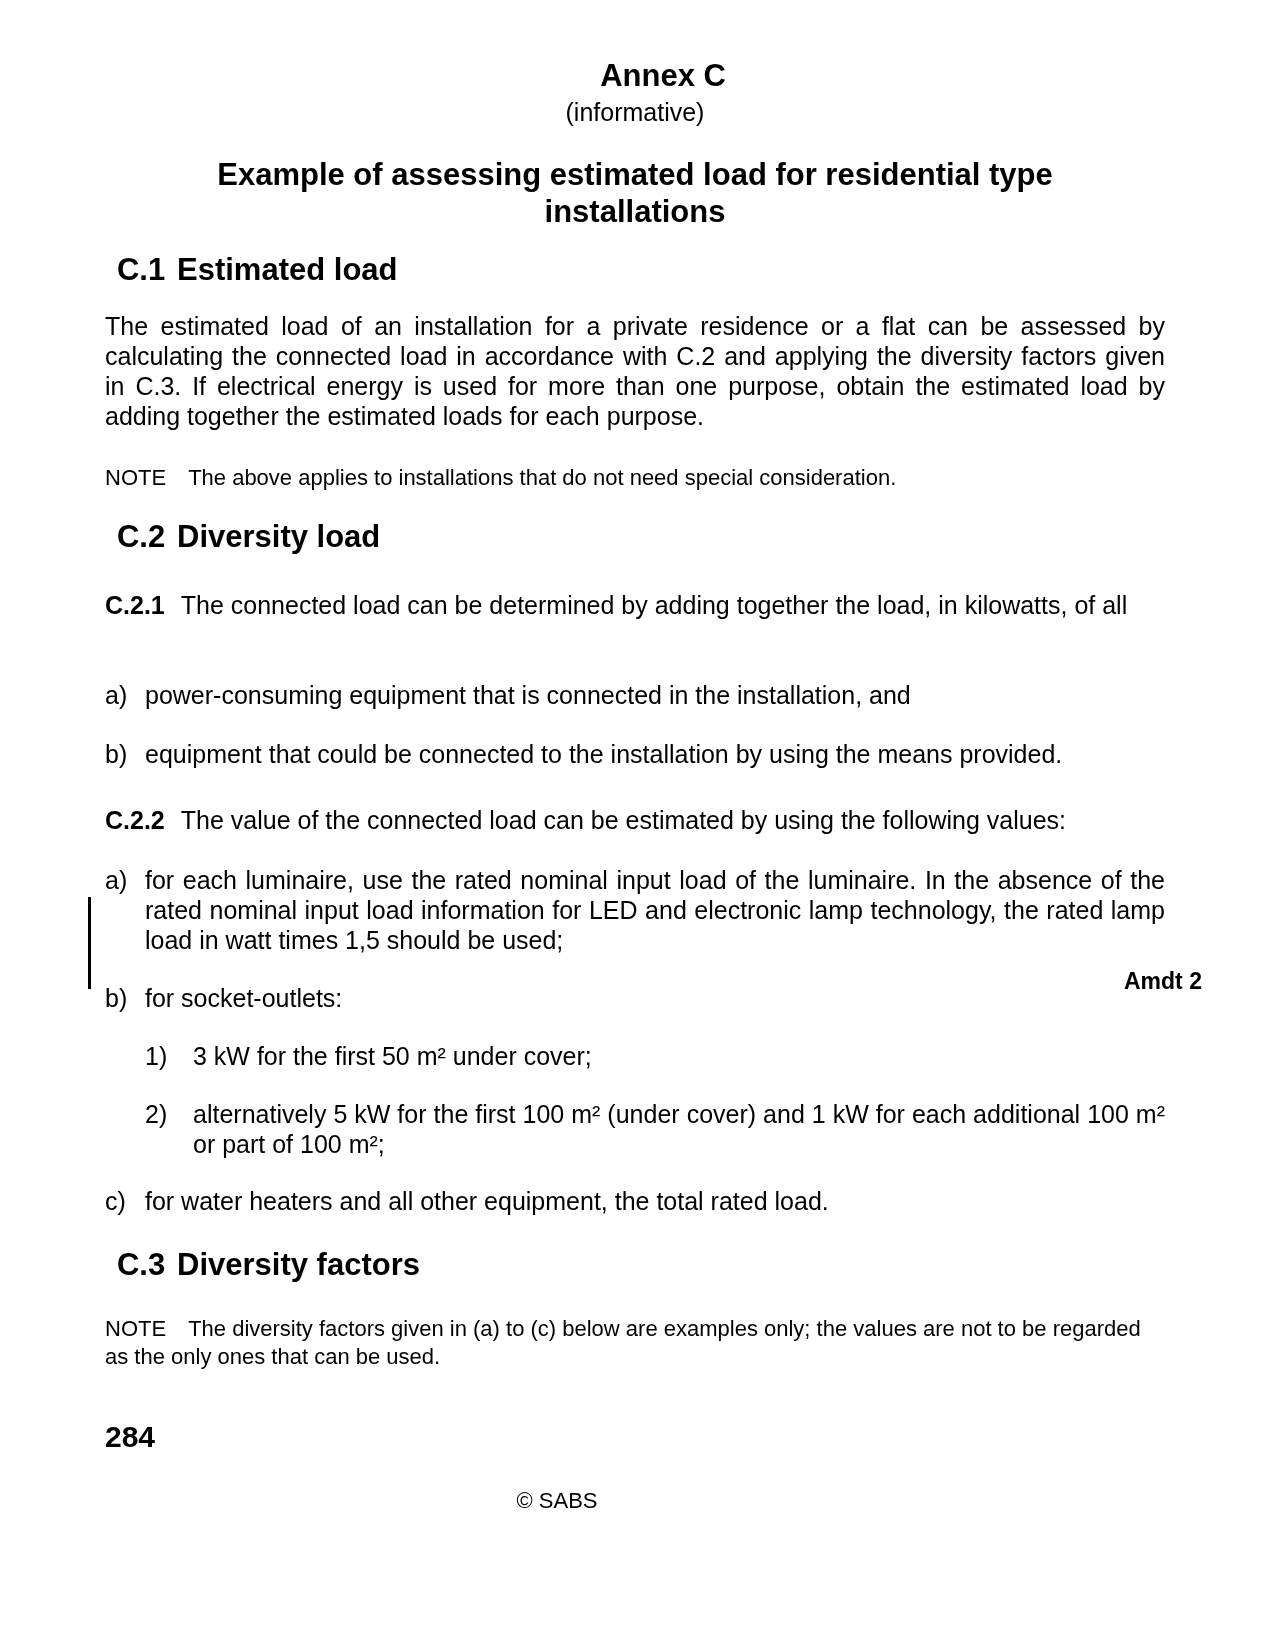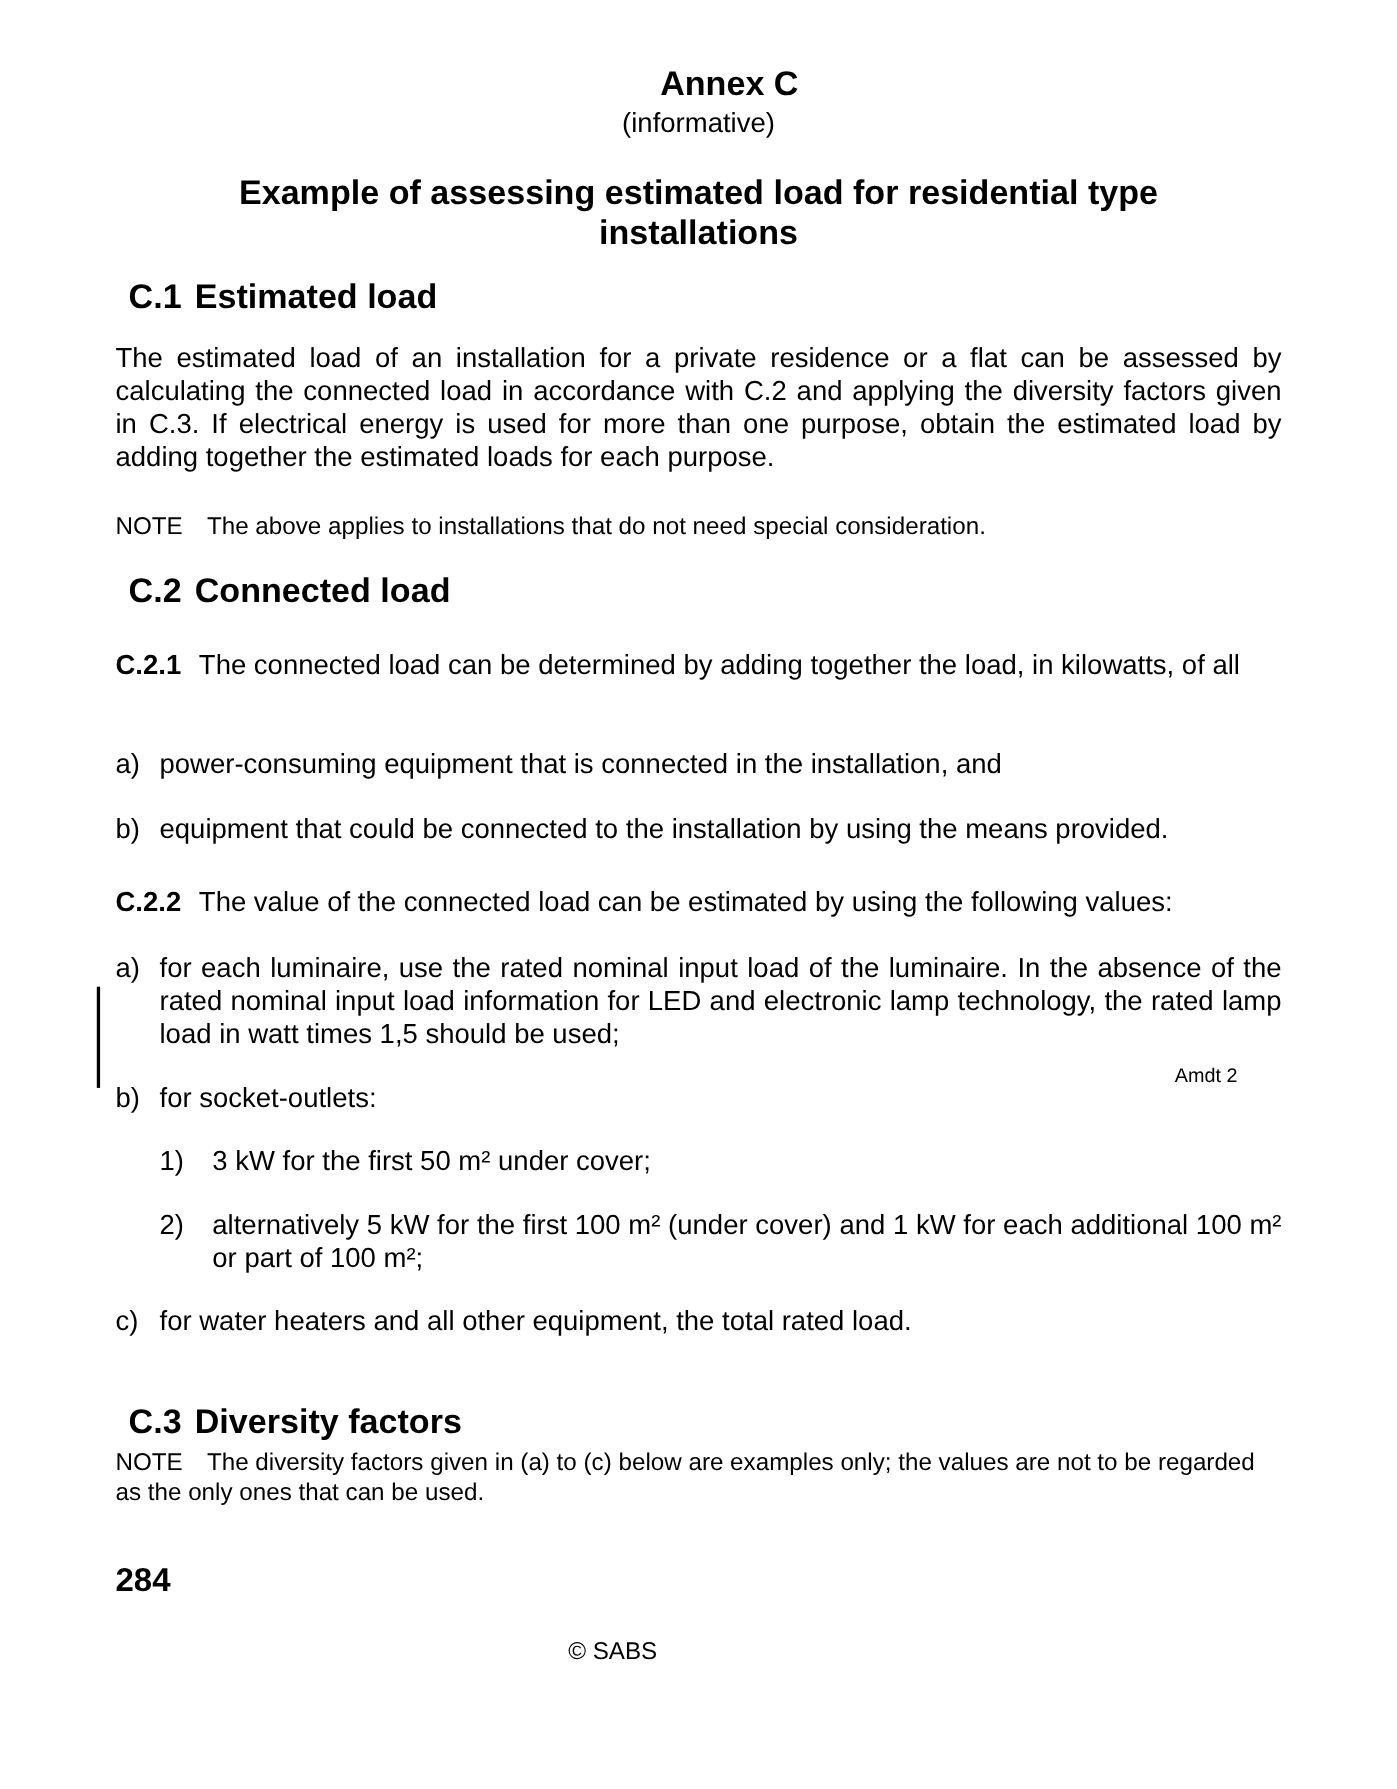--- a/index.html
+++ b/index.html
@@ -21,21 +21,21 @@
     .note { left: 105px; width: 1060px; font-size: 22px; line-height: 28px; }
     .note .lbl { margin-right: 22px; }
     .sub-num { font-weight: bold; margin-right: 16px; }
     .item { left: 105px; width: 1060px; font-size: 25px; line-height: 30px; display: flex; }
     .item .mk { width: 40px; flex: none; }
     .item .tx { flex: 1; text-align: justify; text-align-last: left; }
     .sub-item { left: 145px; width: 1020px; font-size: 25px; line-height: 30px; display: flex; }
     .sub-item .mk { width: 48px; flex: none; }
     .sub-item .tx { flex: 1; text-align: justify; text-align-last: left; }
     .change-bar { left: 88px; top: 897px; width: 3px; height: 92px; background: #000; }
-    .amdt { left: 1068px; top: 968px; font-size: 18px; font-weight: normal; }
+    .amdt { left: 1124px; top: 968px; font-size: 23px; font-weight: bold; }
     .page-num { left: 105px; top: 1420px; font-size: 30px; font-weight: bold; }
     .copyright { left: 0; width: 1114px; text-align: center; top: 1488px; font-size: 22px; }
   </style>
 </head>
 <body>
 
 <div class="abs center annex-title">Annex C</div>
 <div class="abs center annex-sub">(informative)</div>
 <div class="abs doc-title" style="left:170px; width:930px; text-align:center;">
   <span>Example of assessing estimated load for residential type installations</span>
@@ -43,21 +43,21 @@
 
 <div class="abs h2" style="top:252px;">
   <span class="num">C.1</span><span>Estimated load</span>
 </div>
 <div class="abs para" style="top:311px;">The estimated load of an installation for a private residence or a flat can be assessed by calculating the connected load in accordance with C.2 and applying the diversity factors given in C.3. If electrical energy is used for more than one purpose, obtain the estimated load by adding together the estimated loads for each purpose.</div>
 <div class="abs note" style="top:464px;">
   <span class="lbl">NOTE</span><span>The above applies to installations that do not need special consideration.</span>
 </div>
 
 <div class="abs h2" style="top:519px;">
-  <span class="num">C.2</span><span>Connected load</span>
+  <span class="num">C.2</span><span>Diversity load</span>
 </div>
 <div class="abs para" style="top:590px;">
   <span class="sub-num">C.2.1</span><span>The connected load can be determined by adding together the load, in kilowatts, of all</span>
 </div>
 <div class="abs item" style="top:680px;">
   <span class="mk">a)</span>
   <span class="tx">power-consuming equipment that is connected in the installation, and</span>
 </div>
 <div class="abs item" style="top:739px;">
   <span class="mk">b)</span>
@@ -85,21 +85,21 @@
 </div>
 <div class="abs sub-item" style="top:1099px;">
   <span class="mk">2)</span>
   <span class="tx">alternatively 5 kW for the first 100 m² (under cover) and 1 kW for each additional 100 m² or part of 100 m²;</span>
 </div>
 <div class="abs item" style="top:1186px;">
   <span class="mk">c)</span>
   <span class="tx">for water heaters and all other equipment, the total rated load.</span>
 </div>
 
-<div class="abs h2" style="top:1247px;margin-top:28px;">
+<div class="abs h2" style="top:1247px;">
   <span class="num">C.3</span><span>Diversity factors</span>
 </div>
 <div class="abs note" style="top:1315px;">
   <span class="lbl">NOTE</span><span>The diversity factors given in (a) to (c) below are examples only; the values are not to be regarded as the only ones that can be used.</span>
 </div>
 
 <div class="abs page-num">284</div>
 <div class="abs copyright">© SABS</div>
 
 </body></html>

